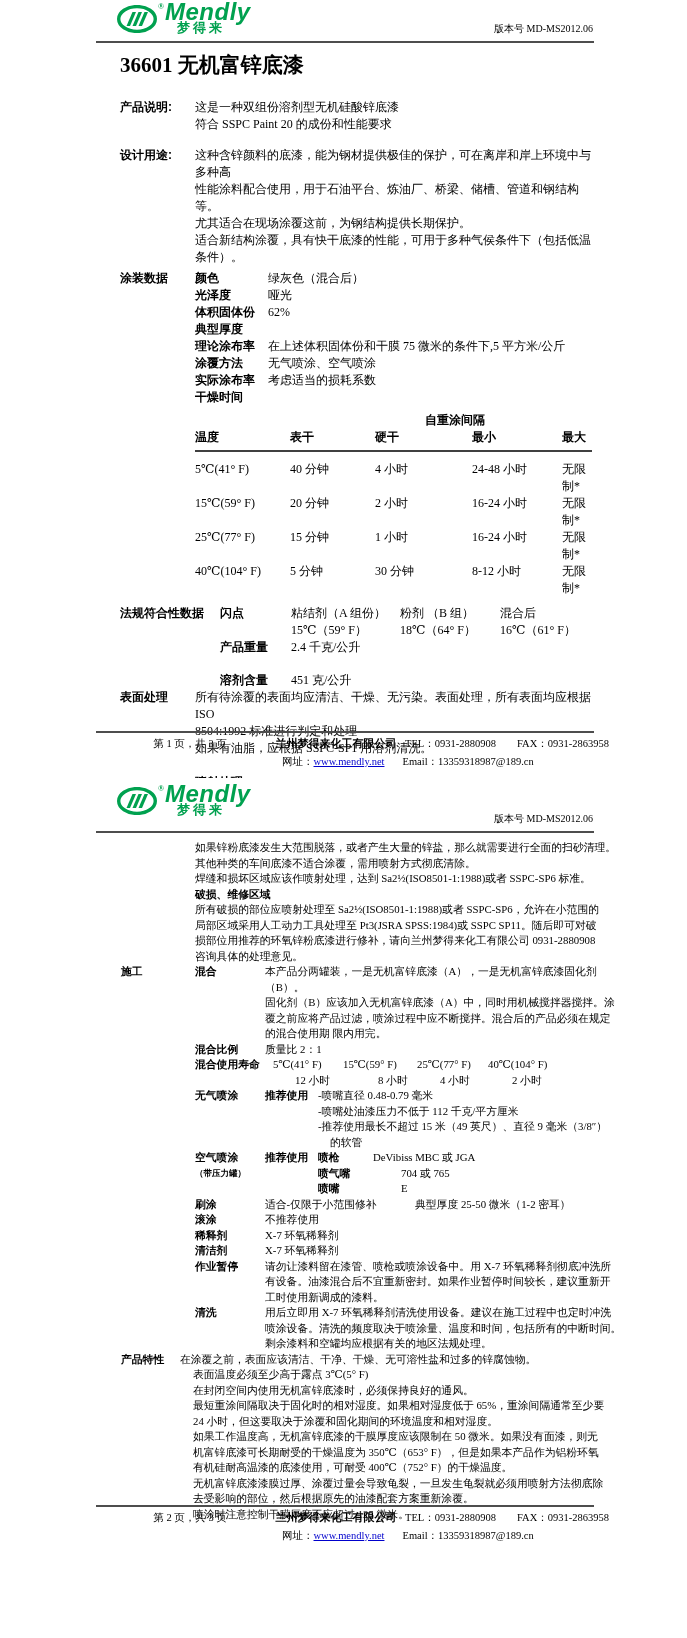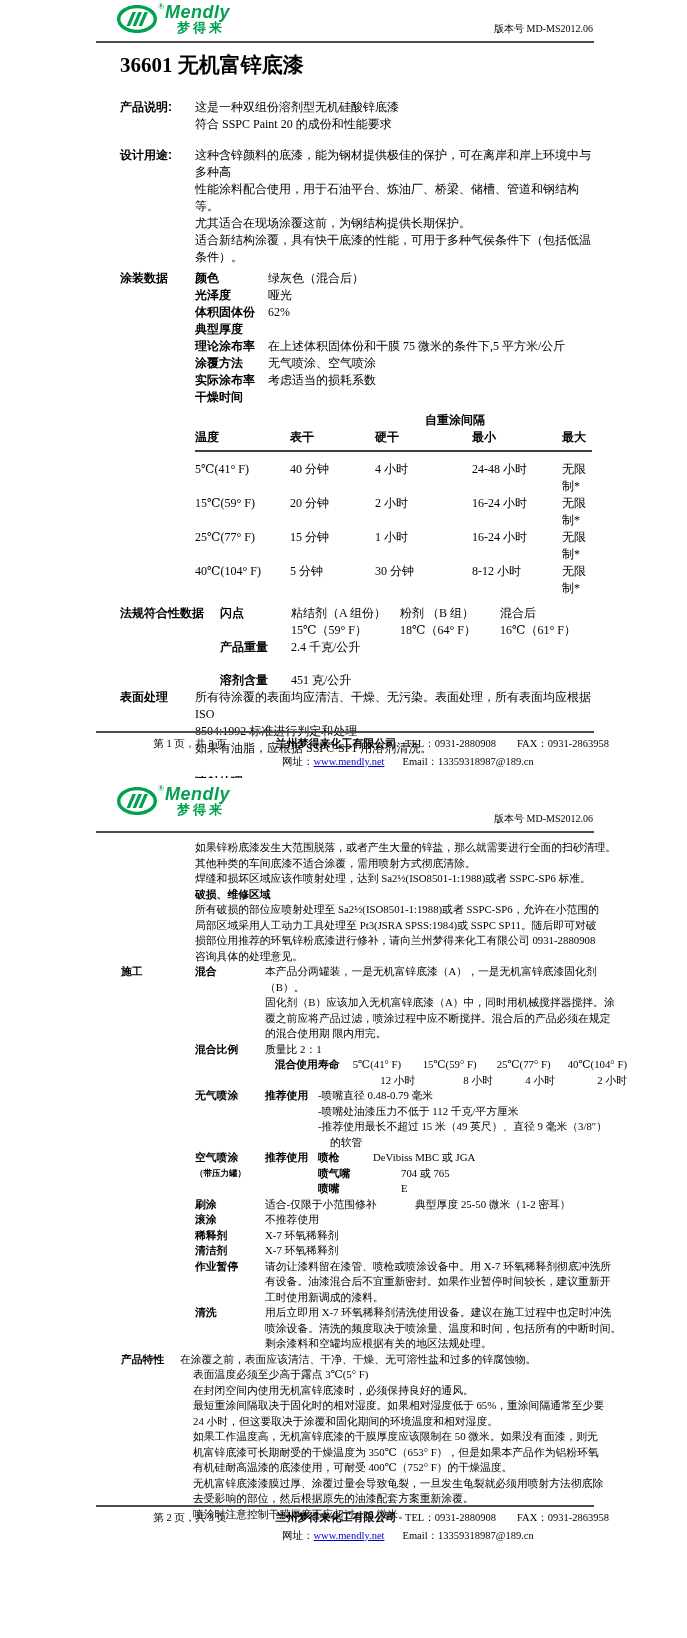--- a/index.html
+++ b/index.html
@@ -10,21 +10,21 @@
   .hh{font-family:"Liberation Sans","DejaVu Sans",sans-serif;font-weight:bold;}
   
   .hd{position:relative;}
   #p1 .hd{height:43px;}
   #p2 .hd{height:55px;}
   .hd .rule{position:absolute;left:96px;right:93px;bottom:0;border-top:2px solid #4d4d4d;}
   .logo{position:absolute;left:117px;top:3px;display:flex;align-items:flex-start;}
   #p2 .logo{top:7px;}
   .logo svg{display:block;margin-top:2px;}
   .reg-mark{color:#00a14f;font-size:8px;font-weight:bold;margin:0 1px;line-height:8px;}
-  .logo-en{font-family:"Liberation Sans","DejaVu Sans",sans-serif;font-weight:bold;font-style:italic;color:#00a14f;font-size:18px;line-height:18px;letter-spacing:.5px;}
+  .logo-en{font-family:"Liberation Sans","DejaVu Sans",sans-serif;font-weight:bold;font-style:italic;color:#00a14f;font-size:24px;line-height:18px;letter-spacing:.5px;}
   .logo-cn{font-family:"Liberation Sans","DejaVu Sans",sans-serif;font-weight:bold;color:#00a14f;font-size:13px;line-height:14px;letter-spacing:3px;padding-left:12px;}
   .version{position:absolute;right:94px;font-size:10px;}
   #p1 .version{top:22px;}
   #p2 .version{top:34px;}
   
   .c1{padding:0 95px 0 120px;font-size:12px;line-height:17px;}
   .title{font-size:21px;line-height:28px;font-weight:bold;margin:8px 0 20px 0;}
   .sec{display:flex;}
   .slbl{width:75px;flex:none;}
   .slblw{width:100px;flex:none;}
@@ -48,21 +48,21 @@
   .dtrow .d5{flex:1;}
   .dtfirst{margin-top:9px;}
   
   .regrow{display:flex;}
   .regrow .rc1{width:71px;flex:none;}
   .regrow .rc2{width:109px;flex:none;}
   .regrow .rc3{width:100px;flex:none;}
   .regrow .rc4{flex:1;}
   
   .c2{padding:0 60px 0 121px;font-size:10.8px;line-height:15.5px;margin-top:7px;}
-  .r{display:flex;justify-content:flex-end;}
+  .r{display:flex;}
   .pA{width:74px;flex:none;}
   .pA2{width:59px;flex:none;}
   .pB{width:70px;flex:none;}
   .pC{flex:1;min-width:0;}
   .ind72{padding-left:72px;}
   .ind74{padding-left:74px;}
   .ind144{padding-left:144px;}
   .ind174{padding-left:174px;}
   .ind197{padding-left:197px;}
   .ind209{padding-left:209px;}

